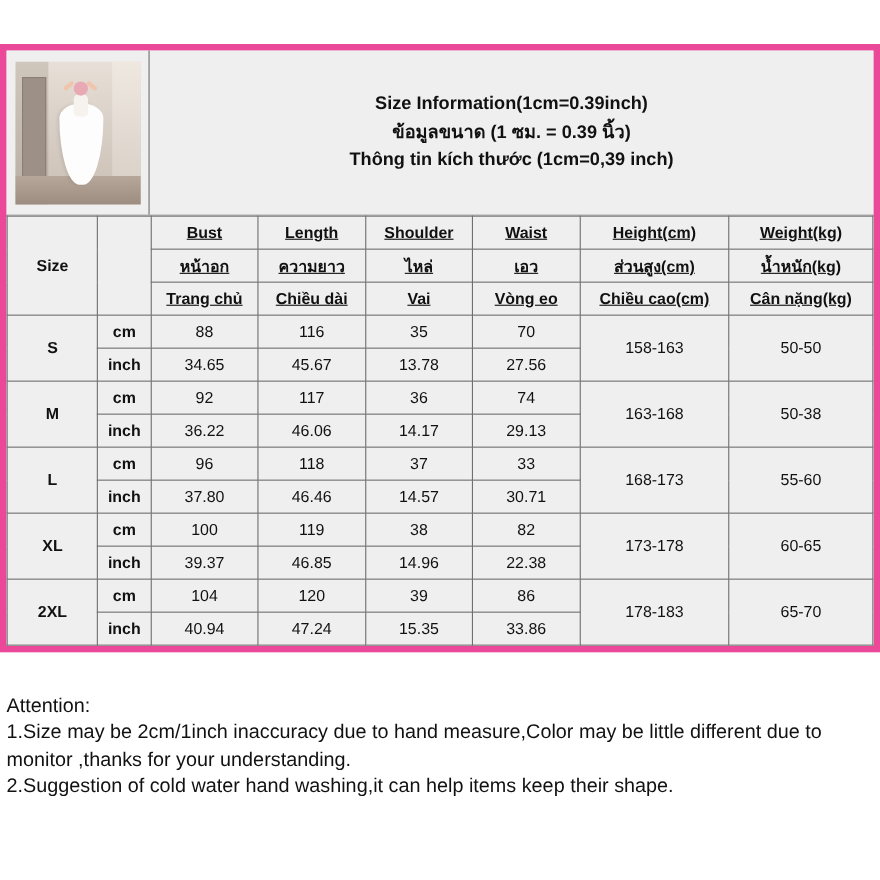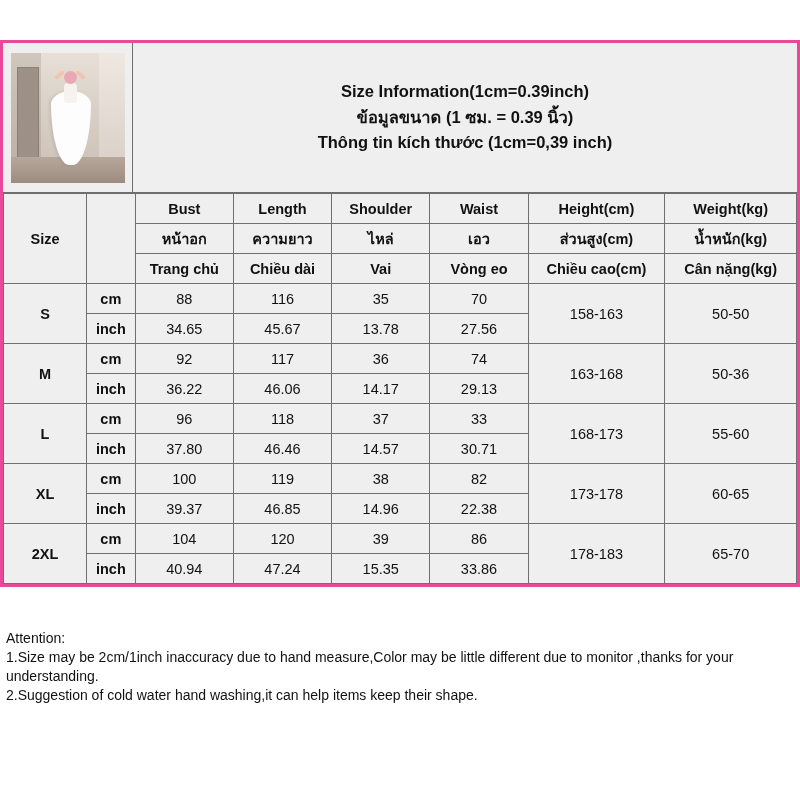--- a/index.html
+++ b/index.html
@@ -18,21 +18,21 @@
     position: relative;
     width: 800px;
     height: 800px;
     background: #ffffff;
   }
   .chart {
     position: absolute;
     left: 0;
     top: 40px;
     width: 800px;
-    border: 3px solid #ec4899;
+    border: 6px solid #ec4899;
     box-sizing: border-box;
     background: #efefef;
   }
   
   .header-band {
     display: flex;
     align-items: stretch;
     border-bottom: 1px solid #6f6f6f;
     height: 150px;
     box-sizing: border-box;
@@ -163,33 +163,34 @@
     font-size: 21px;
     font-weight: bold;
   }
   td.unit {
     font-size: 14px;
     font-weight: bold;
   }
   td.head-en, td.head-th, td.head-vi {
     font-weight: bold;
     font-size: 14.5px;
+    text-decoration: underline;
   }
   td.hw {
     font-size: 14.5px;
   }
   
   .attention {
     position: absolute;
     left: 0;
     top: 625px;
     width: 800px;
     box-sizing: border-box;
     padding: 4px 6px 6px 6px;
-    font-size: 14px;
+    font-size: 18px;
     line-height: 1.35;
     color: #111111;
     background: #ffffff;
   }
   .attention p {
     margin: 0;
   }
 </style>
 </head>
 <body>
@@ -280,21 +281,21 @@
         </tr>
 
         <tr>
           <td class="size-label" rowspan="2">M</td>
           <td class="unit">cm</td>
           <td>92</td>
           <td>117</td>
           <td>36</td>
           <td>74</td>
           <td class="hw" rowspan="2">163-168</td>
-          <td class="hw" rowspan="2">50-36</td>
+          <td class="hw" rowspan="2">50-38</td>
         </tr>
         <tr>
           <td class="unit">inch</td>
           <td>36.22</td>
           <td>46.06</td>
           <td>14.17</td>
           <td>29.13</td>
         </tr>
 
         <tr>

